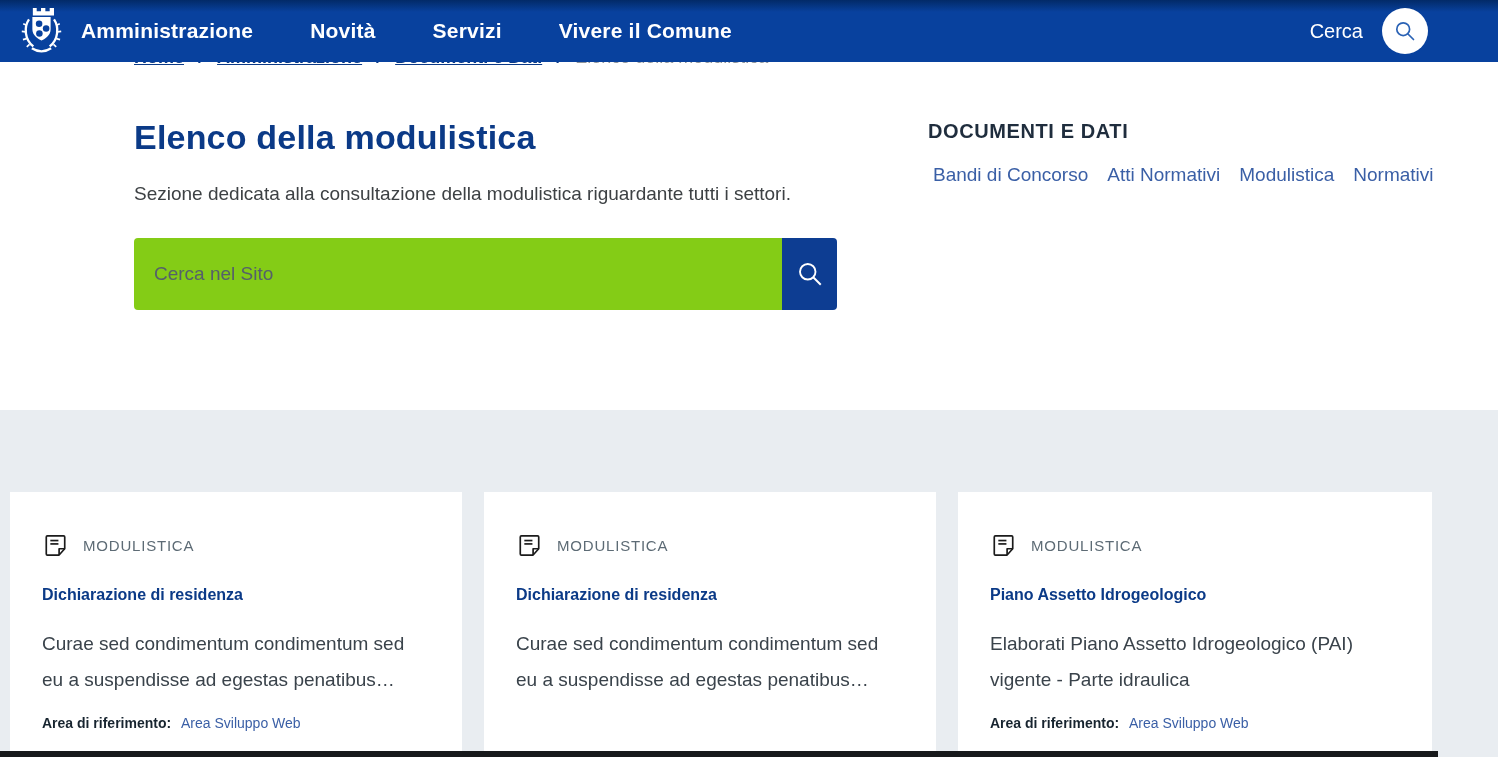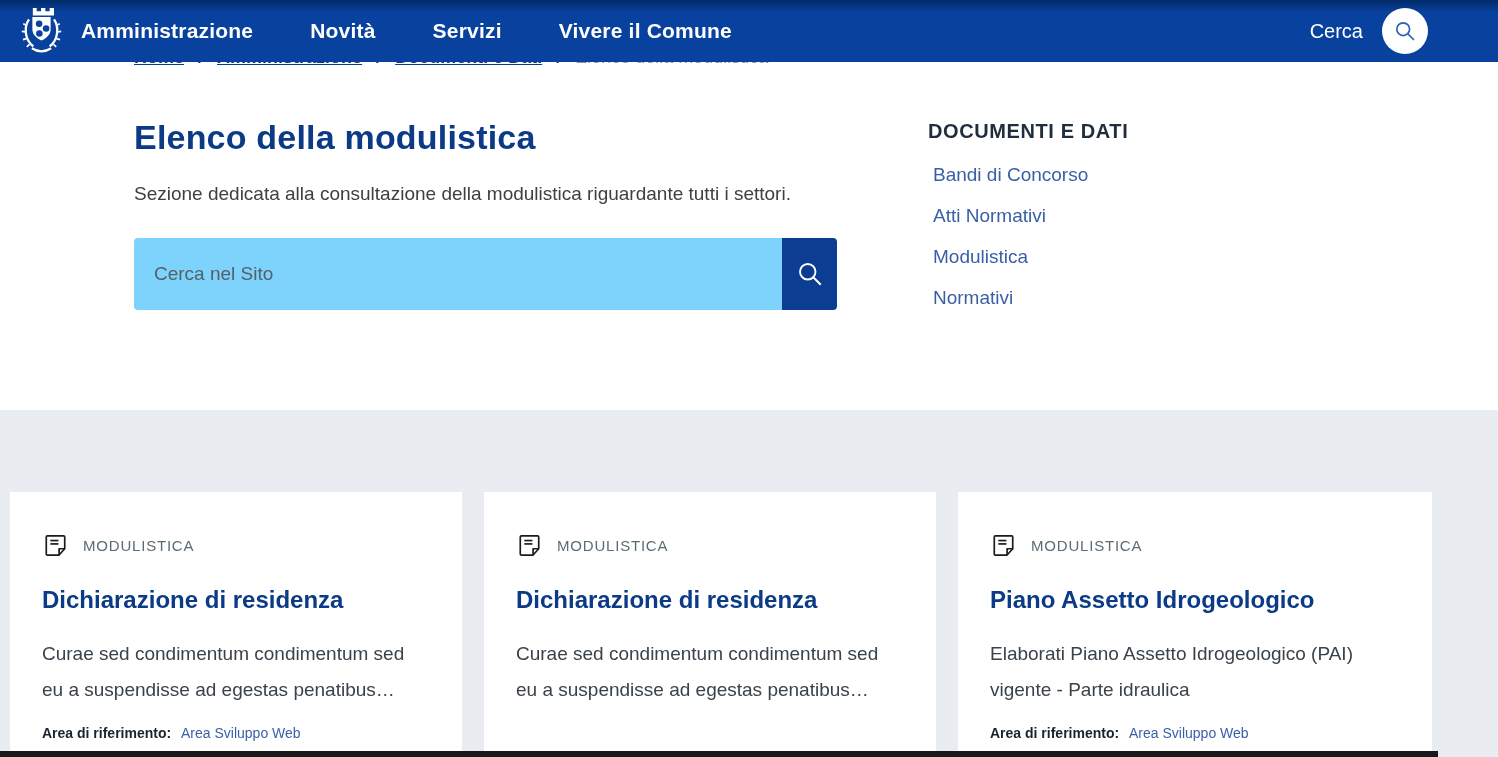--- a/index.html
+++ b/index.html
@@ -51,55 +51,55 @@
     display: flex;
     padding: 56px 0 0 134px;
     height: 348px;
   }
   .col-left { width: 703px; flex: 0 0 auto; }
   .page-title { color: #0b3a87; font-size: 34px; font-weight: 700; letter-spacing: 0.2px; }
   .page-subtitle { margin-top: 26px; font-size: 19px; color: #3d4144; }
 
   .searchbar { margin-top: 33px; display: flex; height: 72px; width: 703px; }
   .search-input {
-    flex: 1; border: none; outline: none; background: #7dd3fc;
+    flex: 1; border: none; outline: none; background: #84cc16;
     border-radius: 4px 0 0 4px;
     font-family: "Liberation Sans", sans-serif;
     font-size: 19px; color: #3d4144; padding: 0 20px;
   }
   .search-input::placeholder { color: #55606a; opacity: 1; }
   .search-submit {
     width: 55px; border: none; background: #0d3d92; border-radius: 0 4px 4px 0;
     display: flex; align-items: center; justify-content: center; cursor: pointer;
   }
 
   .col-right { margin-left: 91px; padding-top: 2px; }
   .sidebar-title {
     color: #1f2d3d; font-size: 20px; font-weight: 600; letter-spacing: 0.6px;
   }
-  .sidebar-links { margin-top: 21px; margin-left: 5px; display: flex; flex-direction: column; gap: 19px; }
+  .sidebar-links { margin-top: 21px; margin-left: 5px; display: flex; flex-direction: row; gap: 19px; }
   .sidebar-link { color: #3a5fa6; font-size: 19px; text-decoration: none; cursor: pointer; }
 
   
   .cards-section {
     background: #e9edf1;
     height: 347px;
     padding: 82px 10px 0 10px;
   }
   .cards-row { display: flex; gap: 22px; }
   .card {
     background: #ffffff; width: 452px; flex: 0 0 auto;
     padding: 40px 36px 0 32px; height: 300px;
   }
   .card.wide { width: 474px; }
   .card-category { display: flex; align-items: center; gap: 14px; margin-bottom: 27px; }
   .card-category .cat-label {
     color: #5d6b75; font-size: 15px; letter-spacing: 0.8px;
   }
-  .card-title { color: #0b3a87; font-size: 24px; font-weight: 700; margin-bottom: 22px; cursor: pointer; }
+  .card-title { color: #0b3a87; font-size: 16px; font-weight: 700; margin-bottom: 22px; cursor: pointer; }
   .card-desc { font-size: 19px; line-height: 36px; color: #3a434b; margin-bottom: 17px; }
   .card-area { font-size: 14px; }
   .card-area .area-label { color: #17242f; font-weight: 700; }
   .card-area .area-link { color: #3a5fa6; text-decoration: none; cursor: pointer; margin-left: 6px; }
 
   .bottom-strip {
     position: absolute; bottom: 0; left: 0;
     width: 1438px; height: 6px; background: #17191b;
   }
 </style>

